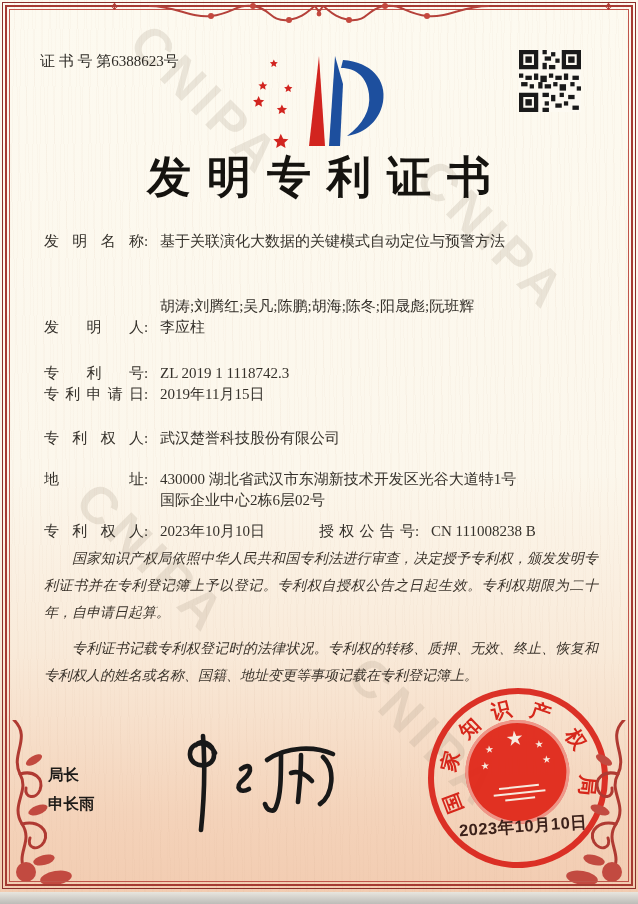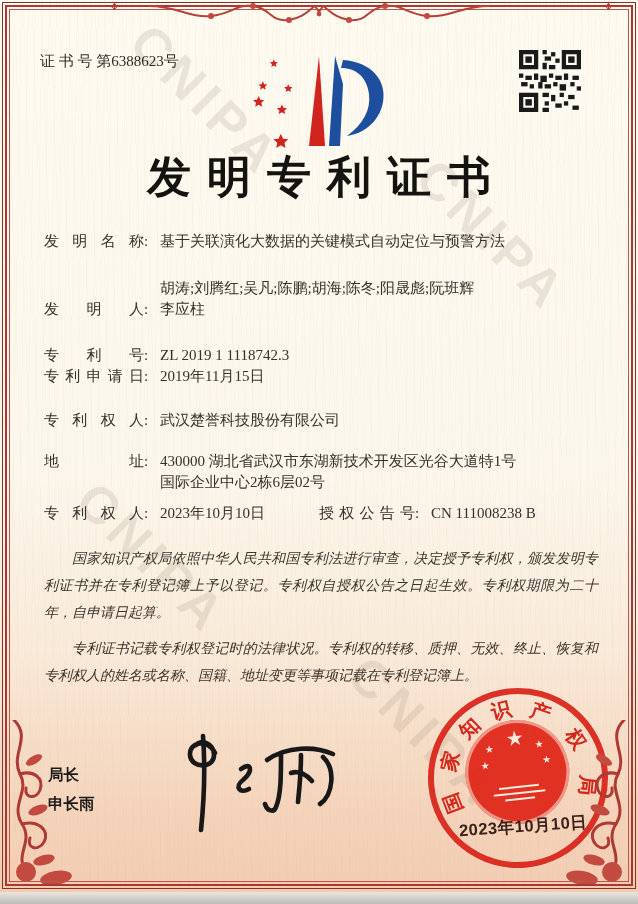--- a/index.html
+++ b/index.html
@@ -32,21 +32,21 @@
   .logo{position:absolute;left:243px;top:54px;z-index:3;}
   .title{position:absolute;left:0;right:0;top:148px;text-align:center;font-size:44px;font-weight:bold;
          color:#15130f;letter-spacing:16px;text-indent:16px;z-index:3;}
   
   .fields{position:absolute;left:44px;right:36px;top:231px;z-index:3;font-size:15px;color:#35312b;}
   .frow{display:flex;align-items:flex-start;line-height:21px;}
   .flabel{flex:0 0 100px;}
   .flabel-in{display:inline-block;width:100%;text-align:justify;text-align-last:justify;}
   .fcolon{flex:0 0 16px;}
   .fvalue{flex:1;}
-  .mb-name{margin-bottom:26px;}
+  .mb-name{margin-bottom:44px;}
   .mb-inv{margin-bottom:25px;align-items:flex-end;}
   .mb-pat{}
   .mb-fil{margin-bottom:23px;}
   .mb-own{margin-bottom:20px;}
   .mb-addr{margin-bottom:10px;}
   .grant-row .pair2{display:flex;margin-left:54px;}
   .grant-row .pair2 .flabel{flex:0 0 96px;}
   
   .paras{position:absolute;left:44px;right:40px;top:545px;z-index:3;font-size:14px;line-height:27px;
          color:#3a332b;font-style:italic;}

